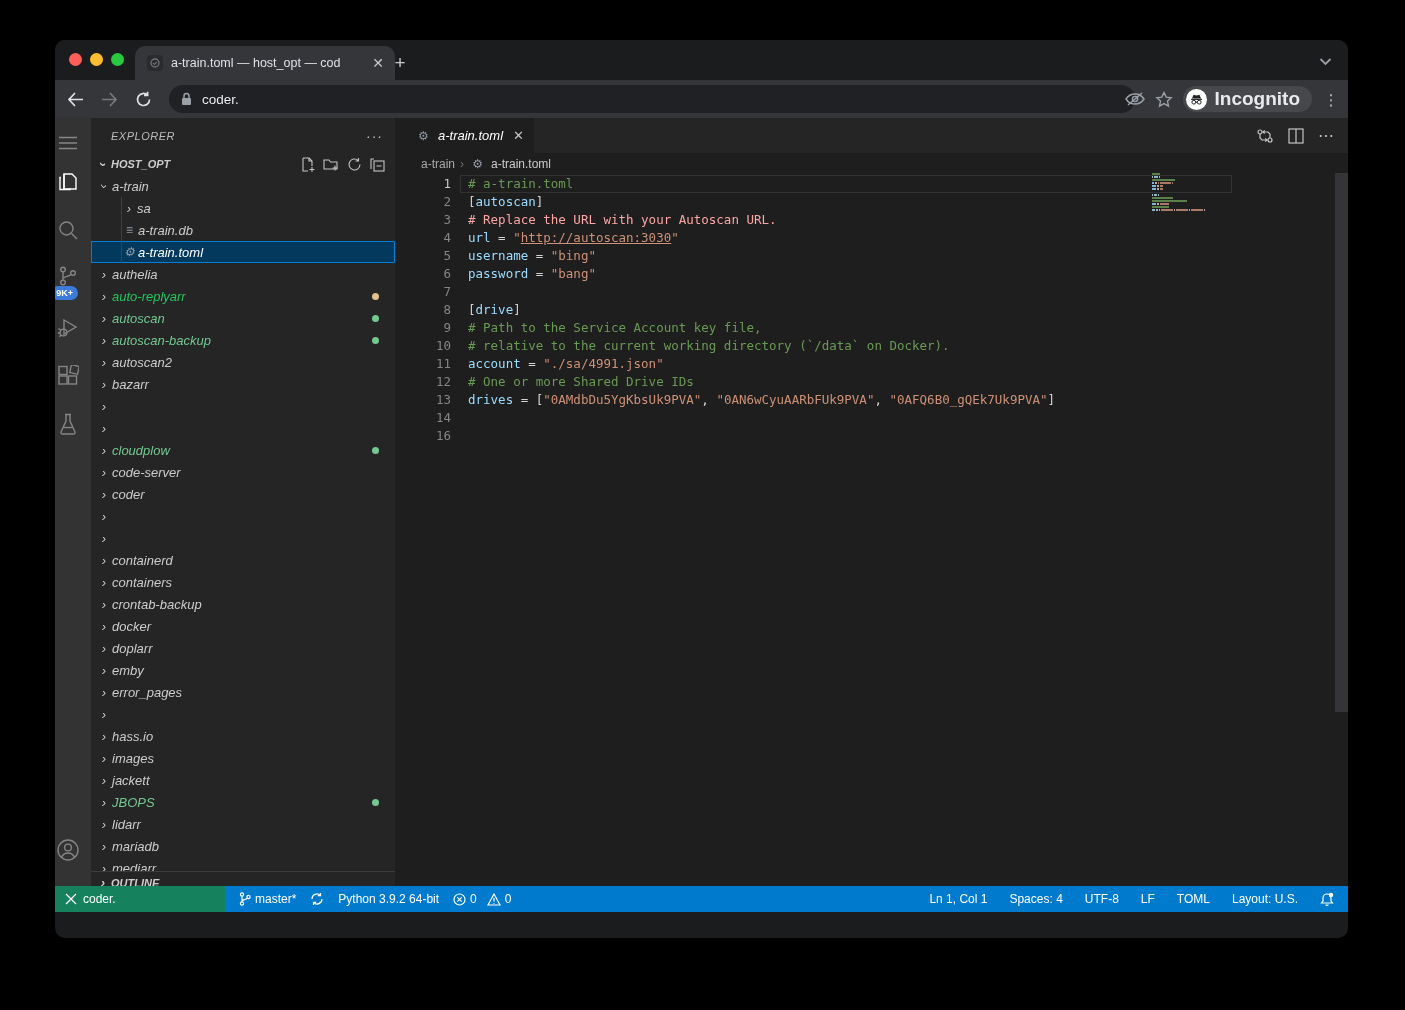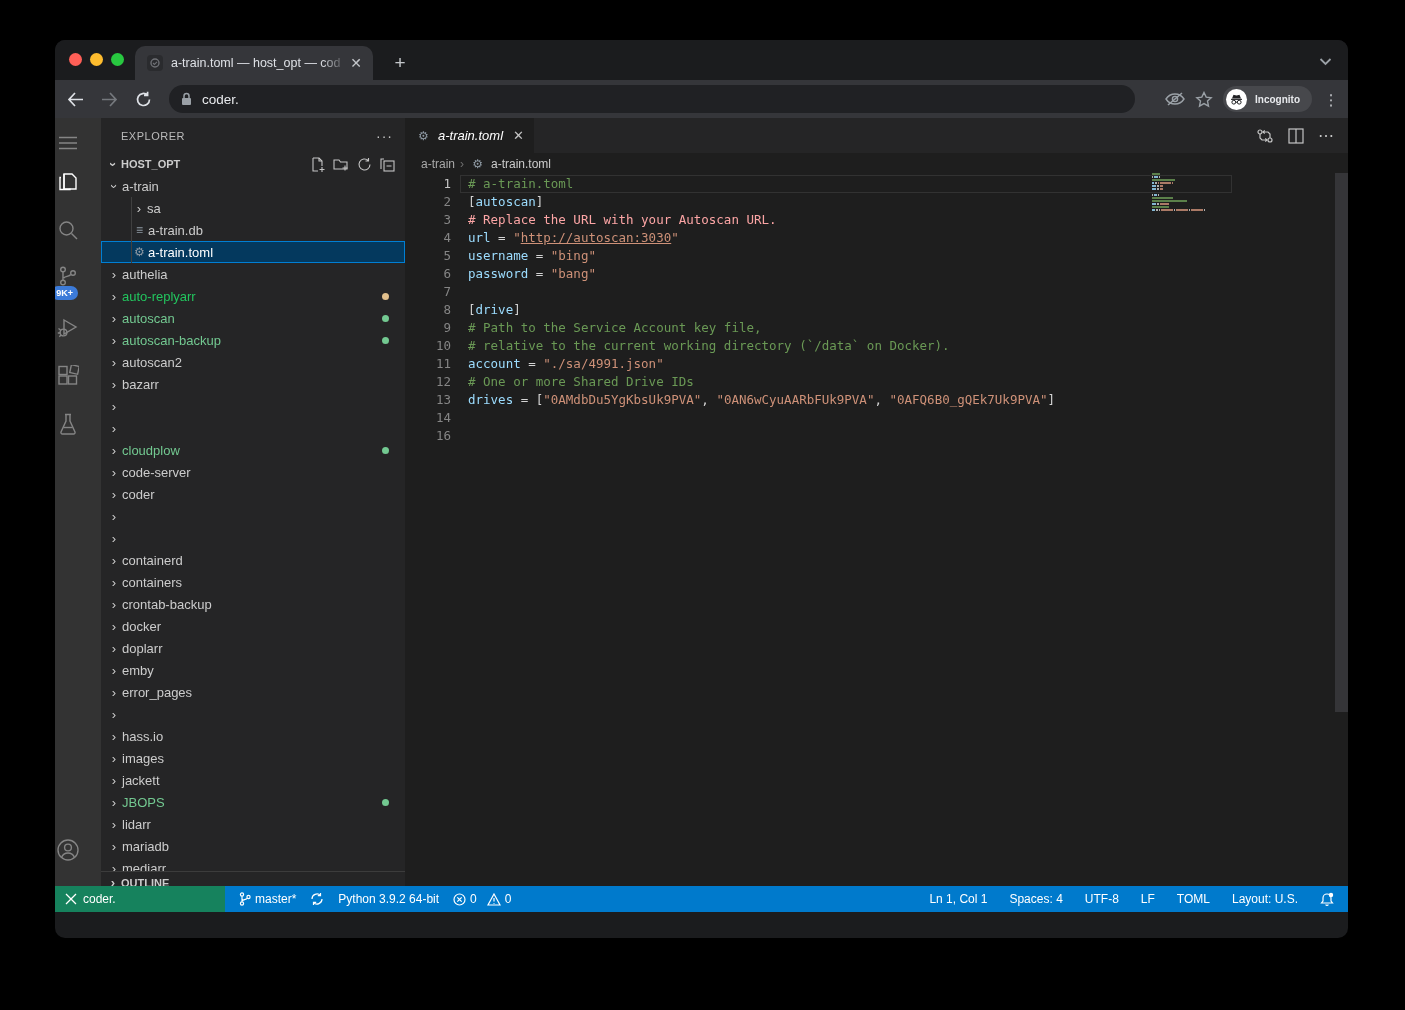--- a/index.html
+++ b/index.html
@@ -5,21 +5,21 @@
   * { margin:0; padding:0; box-sizing:border-box; }
   html,body { width:1405px; height:1010px; background:#000; overflow:hidden;
     font-family:"Liberation Sans", sans-serif; }
   .window { position:absolute; left:55px; top:40px; width:1293px; height:898px;
     border-radius:10px; overflow:hidden; background:#1B1C1E; }
 
   
   .tabstrip { position:absolute; left:0; top:0; width:100%; height:40px; background:#1B1C1E; }
   .traffic { position:absolute; top:13px; width:13px; height:13px; border-radius:50%; }
   .t-red{ left:14px; background:#FF5F57; } .t-yellow{ left:35px; background:#FEBC2E; } .t-green{ left:56px; background:#28C840; }
-  .btab { position:absolute; left:80px; top:6px; width:238px; height:34px; background:#35363A;
+  .btab { position:absolute; left:80px; top:6px; width:260px; height:34px; background:#35363A;
     border-radius:10px 10px 0 0; display:flex; align-items:center; padding:0 8px 0 12px; }
   .btab-title { color:#DEE1E6; font-size:12.5px; white-space:nowrap; overflow:hidden; flex:1;
     -webkit-mask-image:linear-gradient(90deg,#000 85%,transparent); mask-image:linear-gradient(90deg,#000 85%,transparent); }
   .favicon { width:16px; height:16px; border-radius:4px; background:#2A2B2E; margin-right:8px; flex:0 0 auto;
     display:flex; align-items:center; justify-content:center; color:#6E7075; font-size:9px; font-weight:bold; }
   .tab-close { color:#C4C7CB; font-size:14px; width:18px; height:18px; display:flex; align-items:center;
     justify-content:center; border-radius:50%; flex:0 0 auto; }
   .newtab { position:absolute; left:332px; top:10px; width:26px; height:26px; color:#C4C7CB; font-size:19px;
     display:flex; align-items:center; justify-content:center; border-radius:50%; }
   .tabsearch { position:absolute; right:16px; top:12px; color:#9AA0A6; }
@@ -29,35 +29,35 @@
     display:flex; align-items:center; }
   .nav-ic { width:28px; height:28px; display:flex; align-items:center; justify-content:center; margin-left:6px; }
   .addr { position:absolute; left:114px; top:5px; width:966px; height:28px; background:#202124;
     border-radius:14px; display:flex; align-items:center; padding:0 12px; }
   .addr-text { color:#E8EAED; font-size:13.5px; margin-left:10px; }
   .tb-right { position:absolute; right:8px; top:0; height:38px; display:flex; align-items:center; gap:10px; }
   .incog { display:flex; align-items:center; gap:8px; background:#47484C; border-radius:14px;
     padding:2px 12px 2px 3px; height:26px; }
   .incog-circle { width:21px; height:21px; background:#fff; border-radius:50%; display:flex;
     align-items:center; justify-content:center; }
-  .incog-label { color:#E8EAED; font-size:10px; font-weight:bold; }
+  .incog-label { color:#E8EAED; font-size:19px; font-weight:bold; }
   .dots3 { color:#C4C7CB; font-size:15px; letter-spacing:0; width:18px; text-align:center; line-height:5px; }
 
   
   .vscode { position:absolute; left:0; top:78px; width:1293px; height:794px; background:#1E1E1E; }
   .abar { position:absolute; left:0; top:0; width:46px; height:100%; background:#333333; }
   .abar-item { position:absolute; left:0; width:26px; height:40px; display:flex; align-items:center; justify-content:center; }
   .abar svg { stroke:#858585; fill:none; stroke-width:1.4; }
   .abar .active svg { stroke:#FFFFFF; }
   .scm-badge { position:absolute; right:3px; bottom:-4px; background:#3C7BD9; color:#fff; font-size:9px;
     font-weight:bold; border-radius:9px; padding:2px 5px; }
 
   
-  .sidebar { position:absolute; left:46px; top:0; width:304px; height:100%; background:#252526;
-    color:#CCCCCC; overflow:hidden; }
+  .sidebar { position:absolute; left:36px; top:0; width:304px; height:100%; background:#252526;
+    color:#CCCCCC; overflow:hidden;font-style:italic; }
   .sb-title { position:absolute; left:0; top:0; width:100%; height:35px; display:flex; align-items:center;
     padding:0 12px 0 20px; font-size:11px; letter-spacing:0.5px; color:#BBBBBB; }
   .sb-title .more { margin-left:auto; color:#C5C5C5; font-size:14px; letter-spacing:1px; }
   .sb-section { position:absolute; left:0; top:35px; width:100%; height:22px; display:flex; align-items:center;
     font-size:11px; font-weight:bold; color:#CCCCCC; padding-left:4px; }
   .sb-acts { margin-left:auto; display:flex; gap:8px; padding-right:10px; }
   .sb-acts svg { stroke:#C5C5C5; fill:none; stroke-width:1.1; }
   .tree { position:absolute; left:0; top:57px; width:100%; height:696px; overflow:hidden; font-size:13px; }
   .trow { position:relative; height:22px; display:flex; align-items:center; white-space:nowrap; }
   .trow.selected { background:#04395E; outline:1px solid #007FD4; outline-offset:-1px; color:#FFFFFF; }

